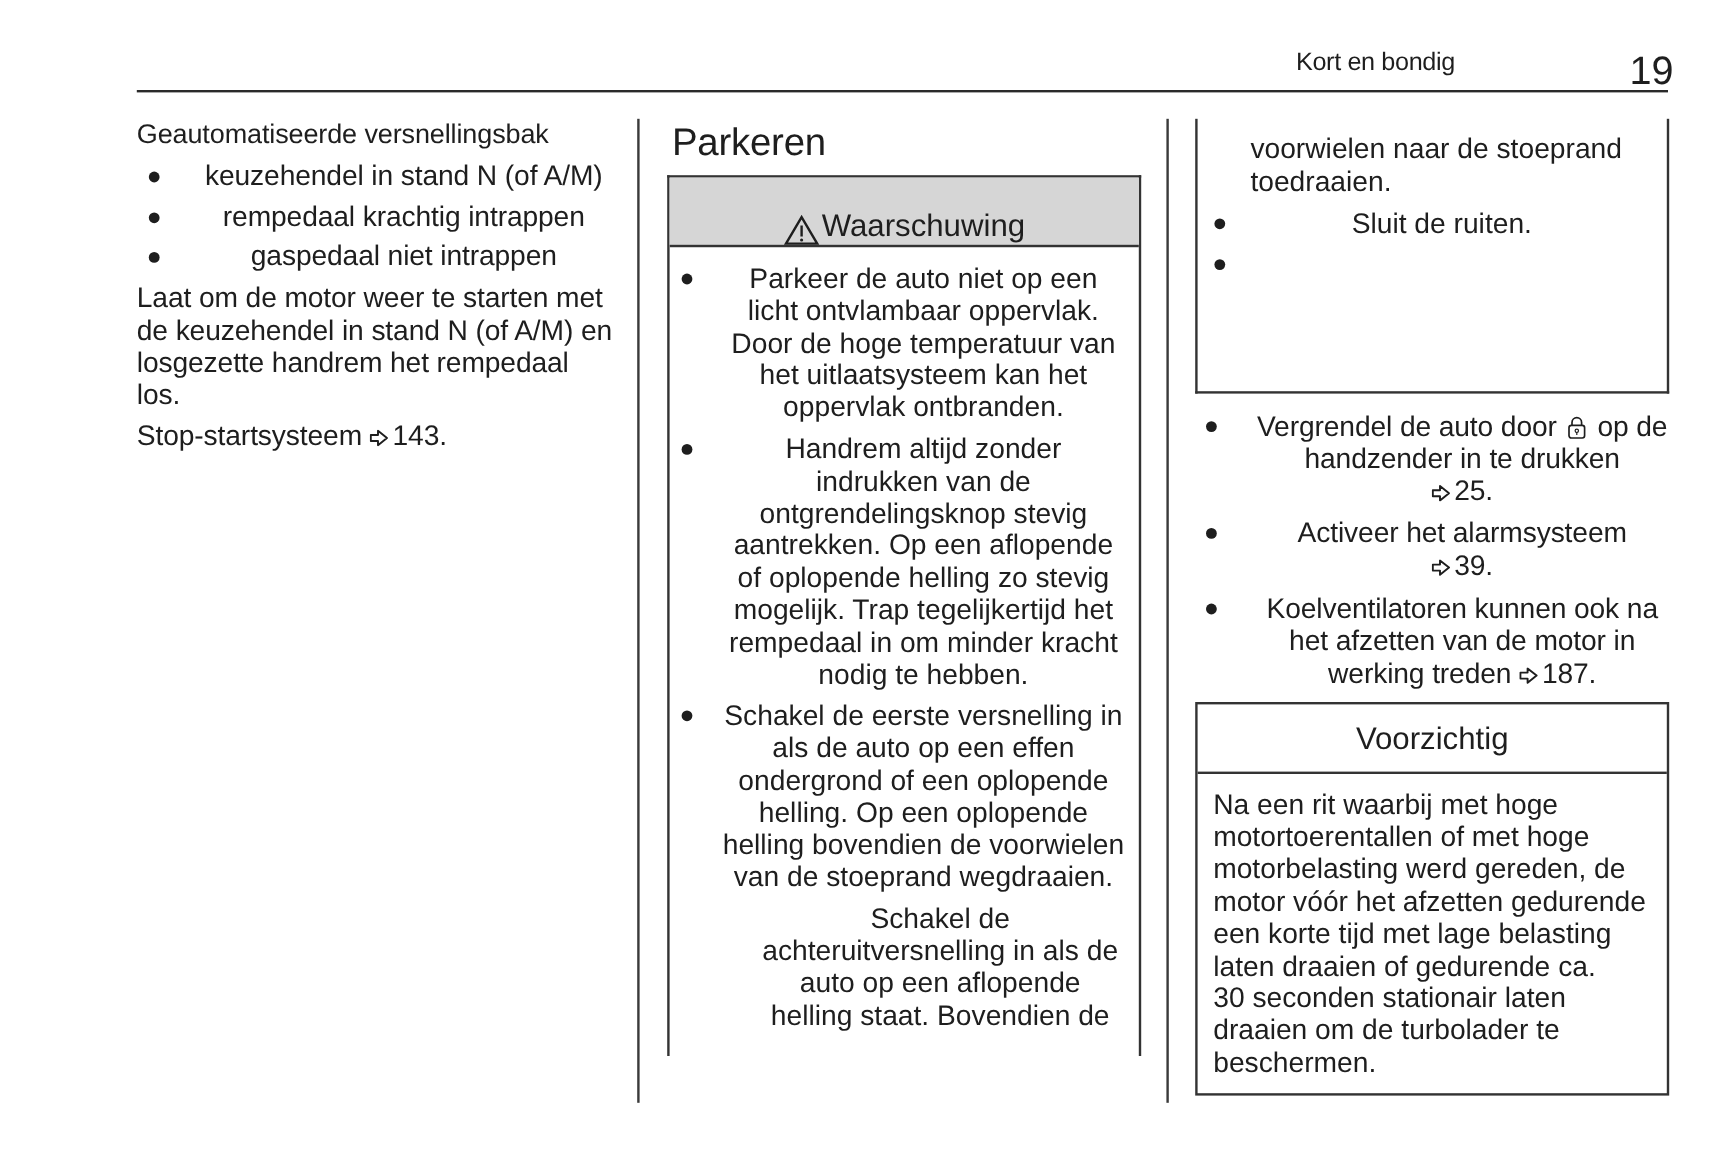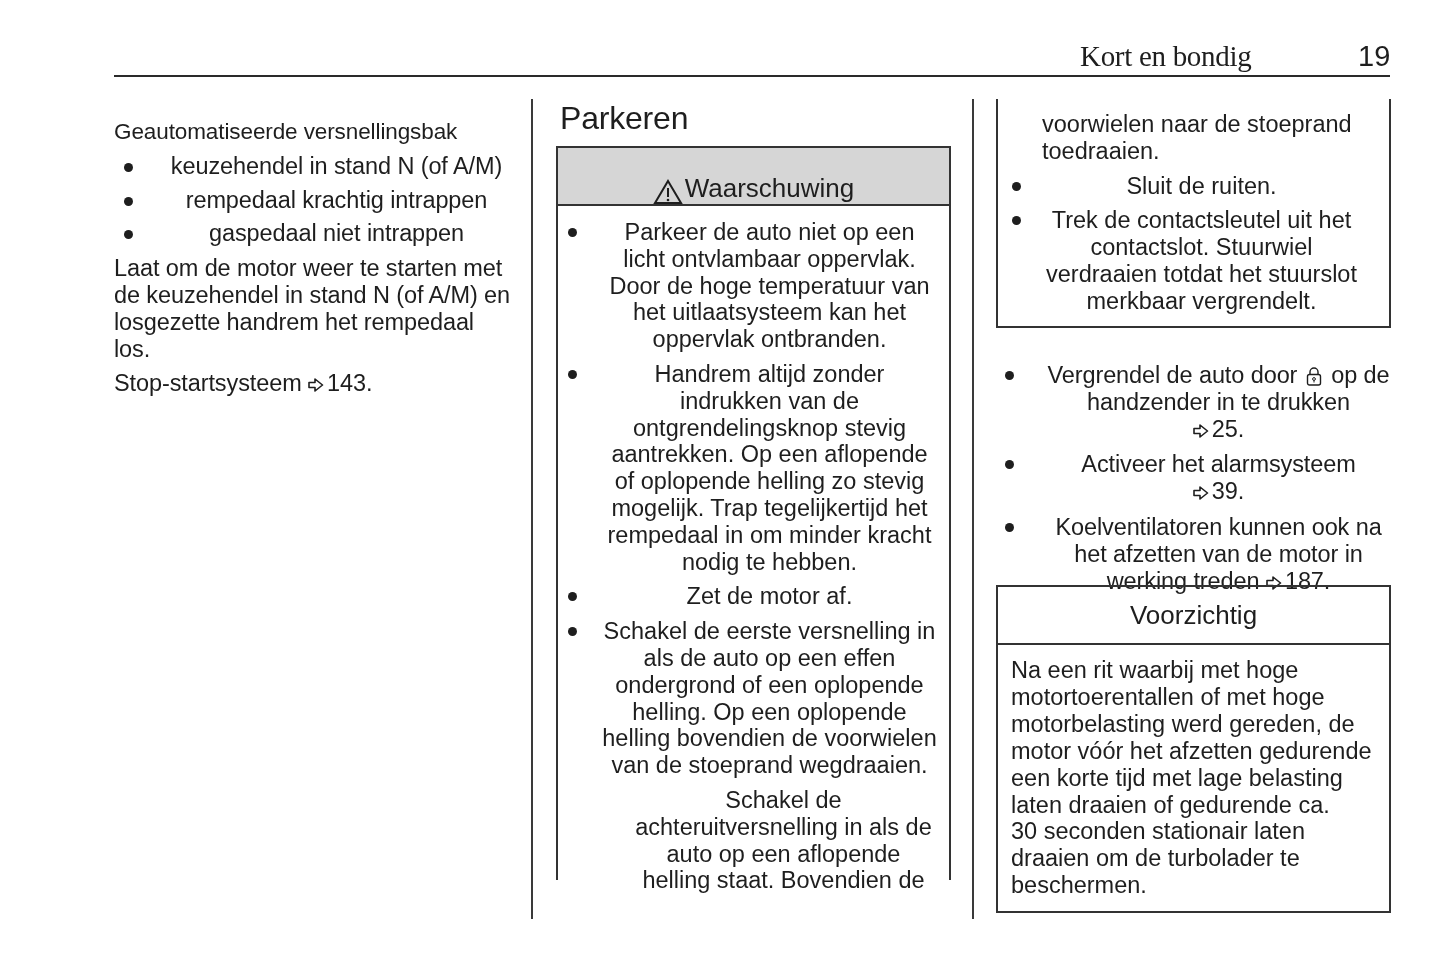--- a/index.html
+++ b/index.html
@@ -1,24 +1,24 @@
 <!DOCTYPE html>
 <html><head>
 <meta charset="utf-8">
 <style>
   html, body { margin: 0; padding: 0; background: #ffffff; }
   body {
     width: 1445px; height: 965px; position: relative; overflow: hidden;
     font-family: "Liberation Sans", sans-serif; color: #1e1e1e;
   }
-  .header-title { position: absolute; top: 40px; left: 1080px; font-size: 29px; letter-spacing: -0.3px; font-family: Liberation Serif, serif; }
-  .page-number { position: absolute; top: 40px; left: 1358px; font-size: 29px; }
+  .header-title { position: absolute; top: 40px; left: 1080px; font-size: 21px; letter-spacing: -0.3px; }
+  .page-number { position: absolute; top: 40px; left: 1358px; font-size: 33px; }
   .header-rule { position: absolute; top: 75px; left: 114px; width: 1276px; height: 2px; background: #2a2a2a; }
 
-  .col { position: absolute; font-size: 23.5px; line-height: 26.8px; letter-spacing: -0.1px; margin-top: 20px; }
+  .col { position: absolute; font-size: 23.5px; line-height: 26.8px; letter-spacing: -0.1px; }
   .col p { margin: 0; }
   .col1 { top: 99px; left: 114px; width: 400px; }
   .col1 .subhead { font-size: 22.5px; margin-bottom: 1px; }
   .para-gap { margin-top: 8px !important; }
 
   ul.bullets { list-style: none; margin: 0; padding: 0; text-align: center; }
   ul.bullets li { position: relative; }
   .bullet-dot { position: absolute; display: inline-block; width: 9px; height: 9px; border-radius: 50%; background: #1e1e1e; }
 
   .col1 ul.bullets li { padding-left: 45px; margin-top: 7px; }
@@ -105,34 +105,33 @@
       <path d="M15 2 L28 24 H2 Z" fill="none" stroke="#1e1e1e" stroke-width="2" stroke-linejoin="miter"></path>
       <line x1="15" y1="9" x2="15" y2="18" stroke="#1e1e1e" stroke-width="2"></line>
       <circle cx="15" cy="21" r="1.3" fill="#1e1e1e"></circle>
     </svg>
     <span>Waarschuwing</span>
   </div>
   <div class="warn-body">
     <ul class="bullets">
       <li><span class="bullet-dot"></span><span>Parkeer de auto niet op een licht ontvlambaar oppervlak. Door de hoge temperatuur van het uitlaatsysteem kan het oppervlak ontbranden.</span></li>
       <li><span class="bullet-dot"></span><span>Handrem altijd zonder indrukken van de ontgrendelingsknop stevig aantrekken. Op een aflopende of oplopende helling zo stevig mogelijk. Trap tegelijkertijd het rempedaal in om minder kracht nodig te hebben.</span></li>
-      <li><span class="bullet-dot"></span><span>Zet de motor af.</span></li>
       <li><span class="bullet-dot"></span><span>Schakel de eerste versnelling in als de auto op een effen ondergrond of een oplopende helling. Op een oplopende helling bovendien de voorwielen van de stoeprand wegdraaien.</span>
         <div class="cont">Schakel de achteruitversnelling in als de auto op een aflopende helling staat. Bovendien de</div>
       </li>
     </ul>
   </div>
 </div>
 
 <div class="cont-box">
   <div class="cont-body">
     <div class="indent">voorwielen naar de stoeprand toedraaien.</div>
     <ul class="bullets">
       <li><span class="bullet-dot"></span><span>Sluit de ruiten.</span></li>
-      <li><span class="bullet-dot"></span><span>Trek de contactsleutel uit het contactslot. Stuurwiel verdraaien totdat het stuurslot merkbaar vergrendelt.</span></li>
+      <li><span class="bullet-dot"></span></li>
     </ul>
   </div>
 </div>
 
 <div class="col col3">
   <ul class="bullets">
     <li>
       <span class="bullet-dot"></span>
       <span>Vergrendel de auto door </span><svg class="lock-icon" viewBox="0 0 16 20">
           <path d="M4 9 V6 A4 4 0 0 1 12 6 V9" fill="none" stroke="#1e1e1e" stroke-width="1.4"></path>

